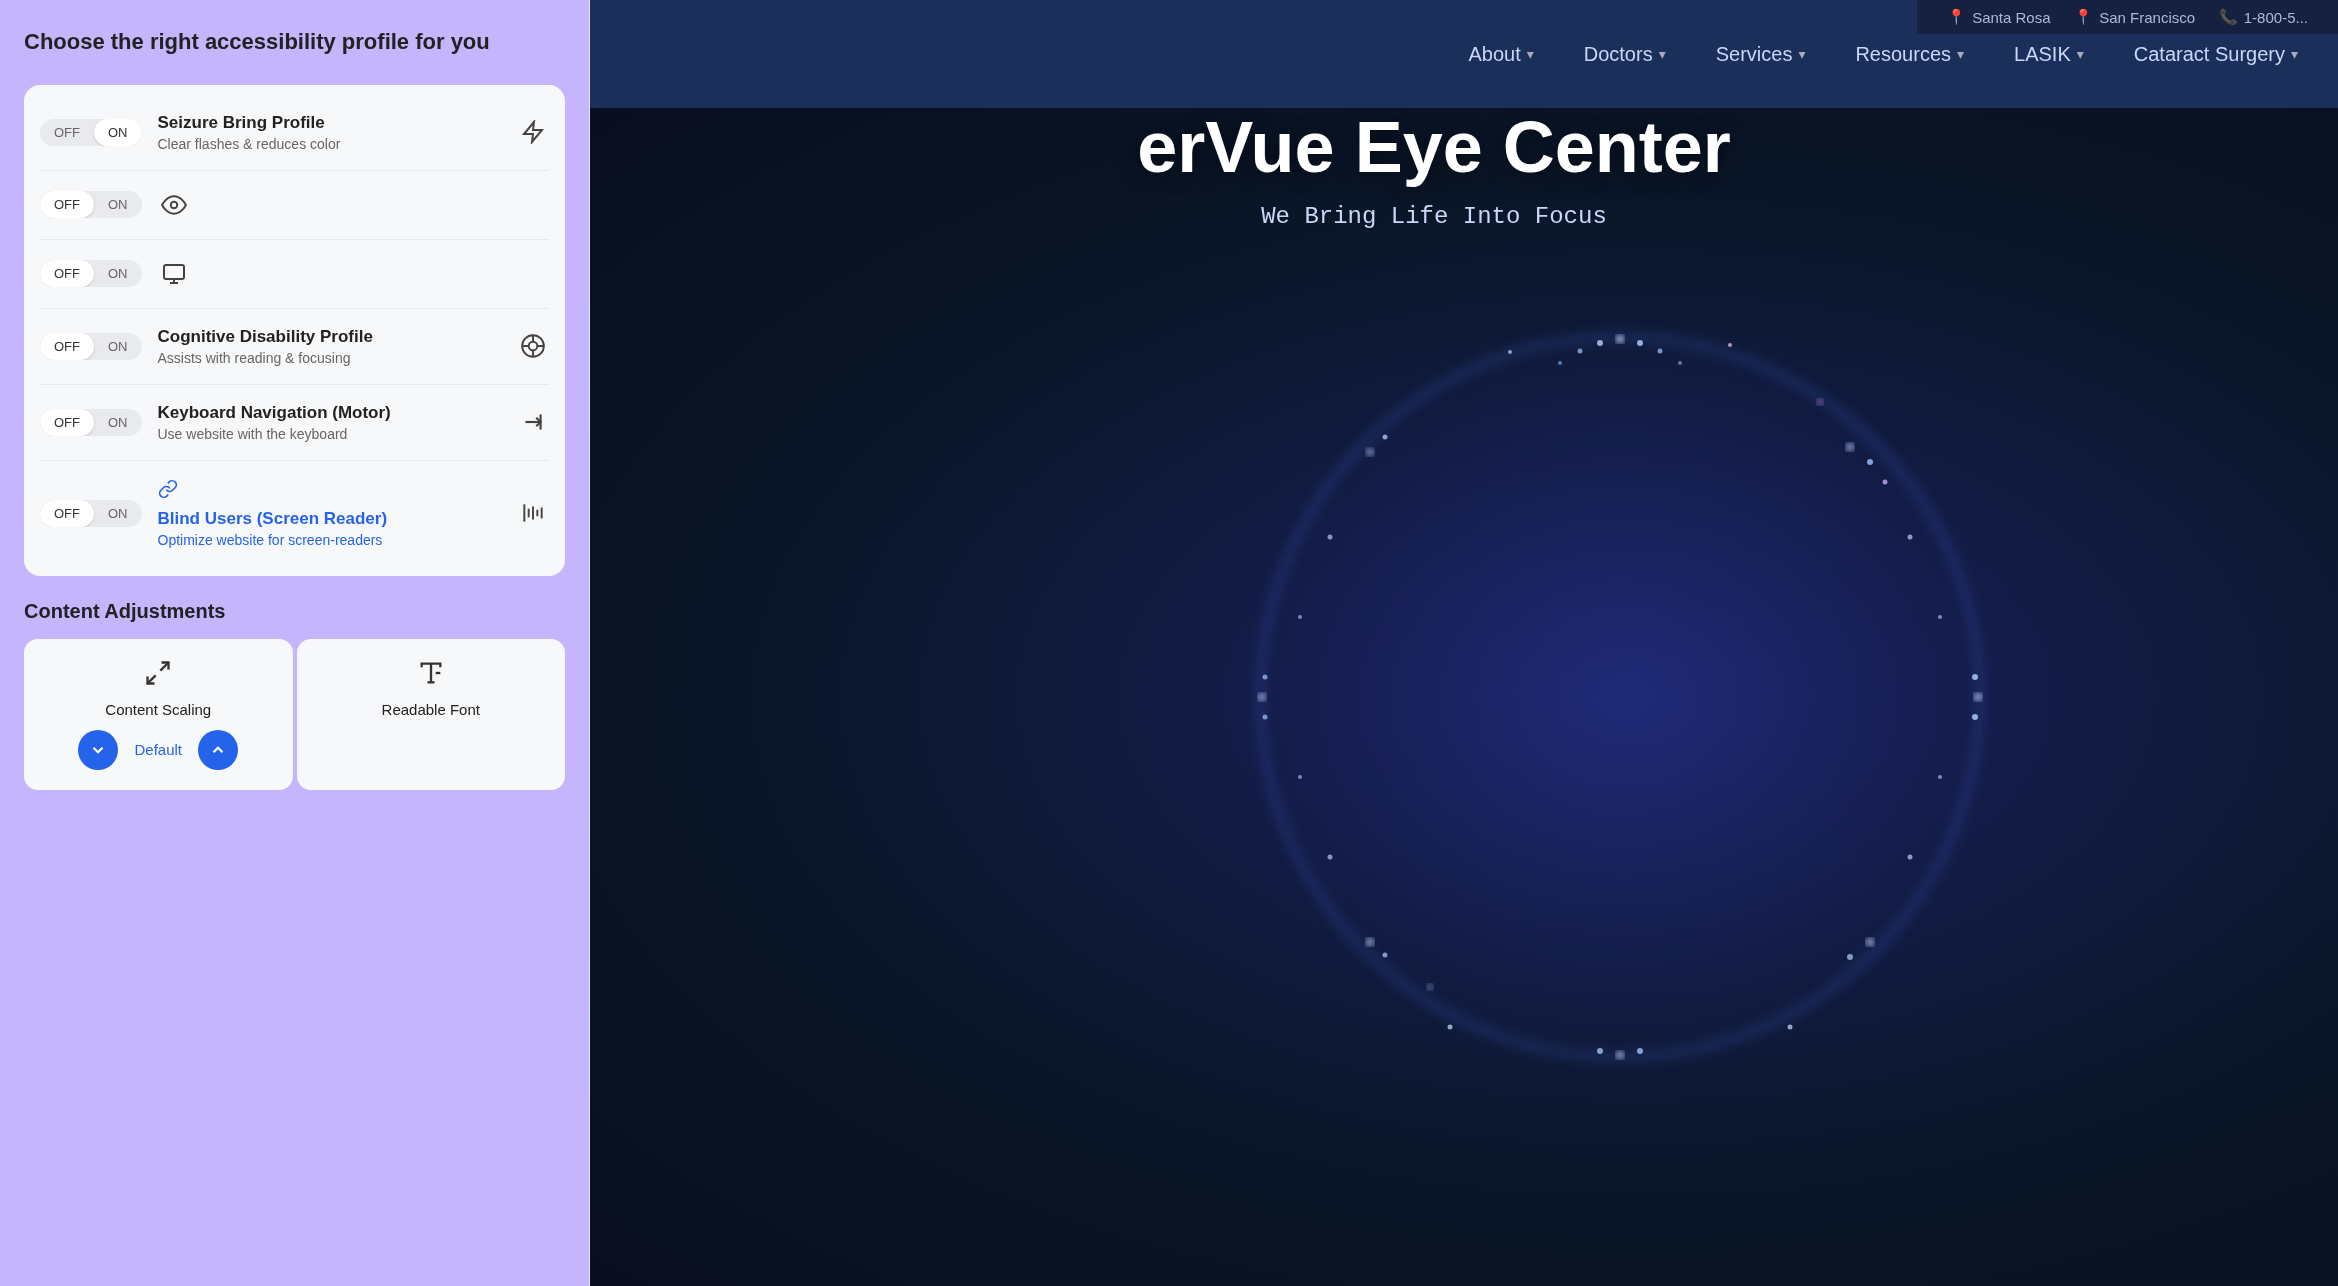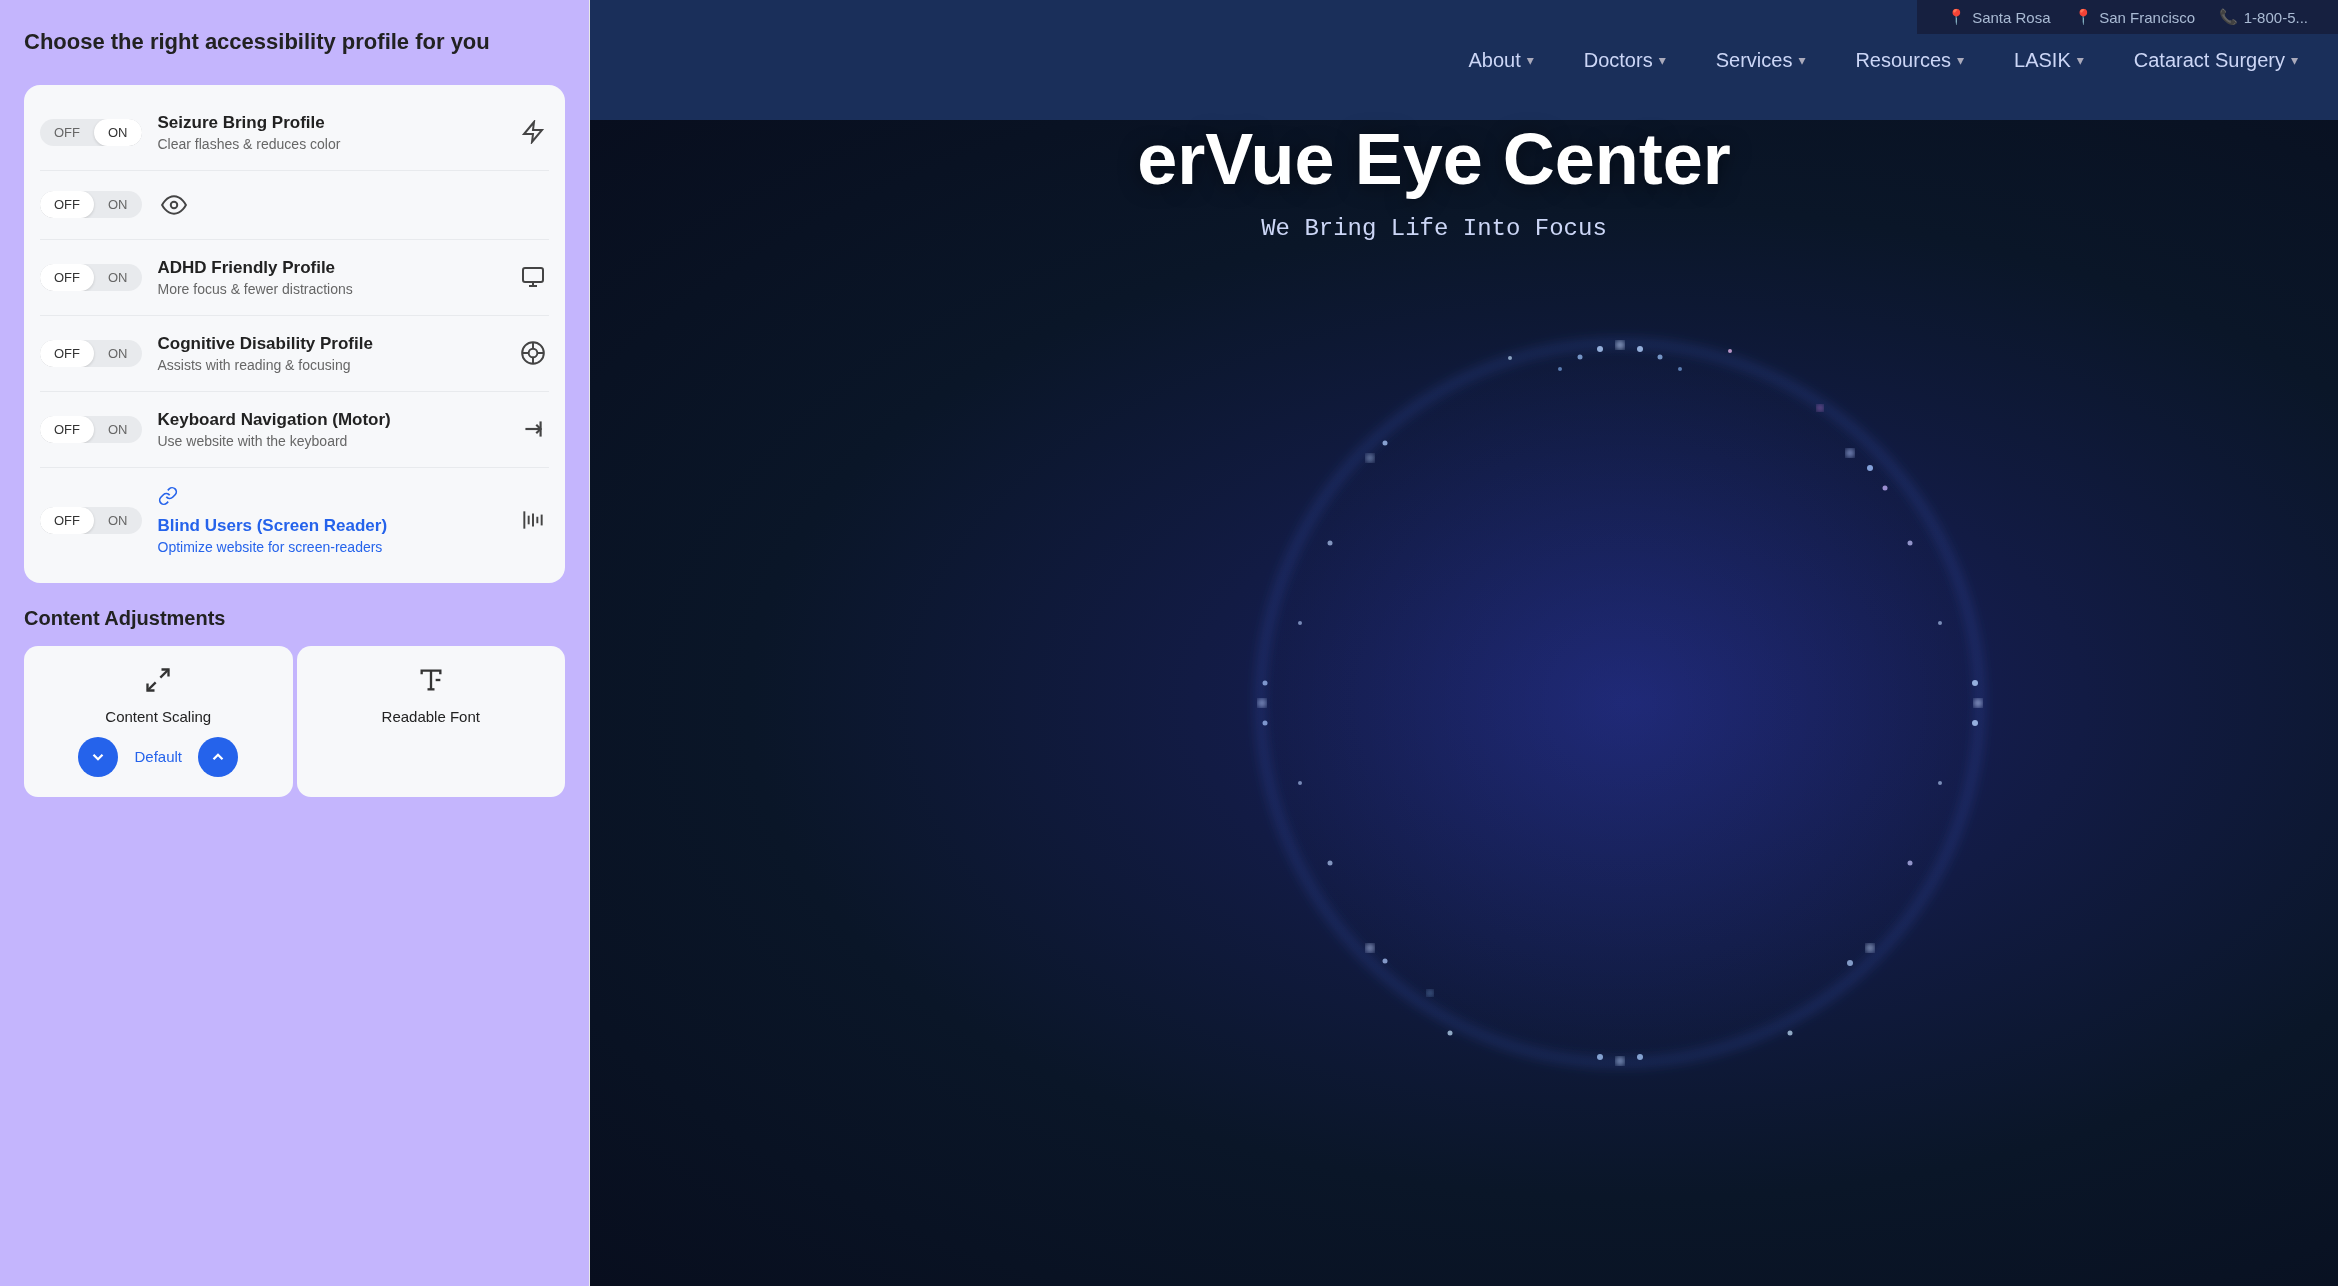--- a/index.html
+++ b/index.html
@@ -194,21 +194,21 @@
       display: flex;
       flex-direction: column;
       background: #0a1628;
       position: relative;
       overflow: hidden;
     }
 
     .site-header {
       background: #1a2f5a;
       padding: 0 40px;
-      height: 120px;
+      height: 108px;
       display: flex;
       align-items: center;
       justify-content: flex-end;
       gap: 50px;
       flex-shrink: 0;
     }
 
     .nav-item {
       display: flex;
       align-items: center;
@@ -323,24 +323,20 @@
           <path d="M1 12s4-8 11-8 11 8 11 8-4 8-11 8-11-8-11-8z"></path>
           <circle cx="12" cy="12" r="3"></circle>
         </svg>
       </div>
     </div>
 
     <div class="profile-item">
       <div class="toggle-group">
         <button class="toggle-btn active-off">OFF</button>
         <button class="toggle-btn">ON</button>
-      </div>
-      <div class="profile-info">
-        <div class="profile-name">ADHD Friendly Profile</div>
-        <div class="profile-desc">More focus &amp; fewer distractions</div>
       </div>
       <div class="profile-icon">
         <svg width="24" height="24" viewBox="0 0 24 24" fill="none" stroke="currentColor" stroke-width="2">
           <rect x="2" y="3" width="20" height="14" rx="2" ry="2"></rect>
           <line x1="8" y1="21" x2="16" y2="21"></line>
           <line x1="12" y1="17" x2="12" y2="21"></line>
         </svg>
       </div>
     </div>
 

